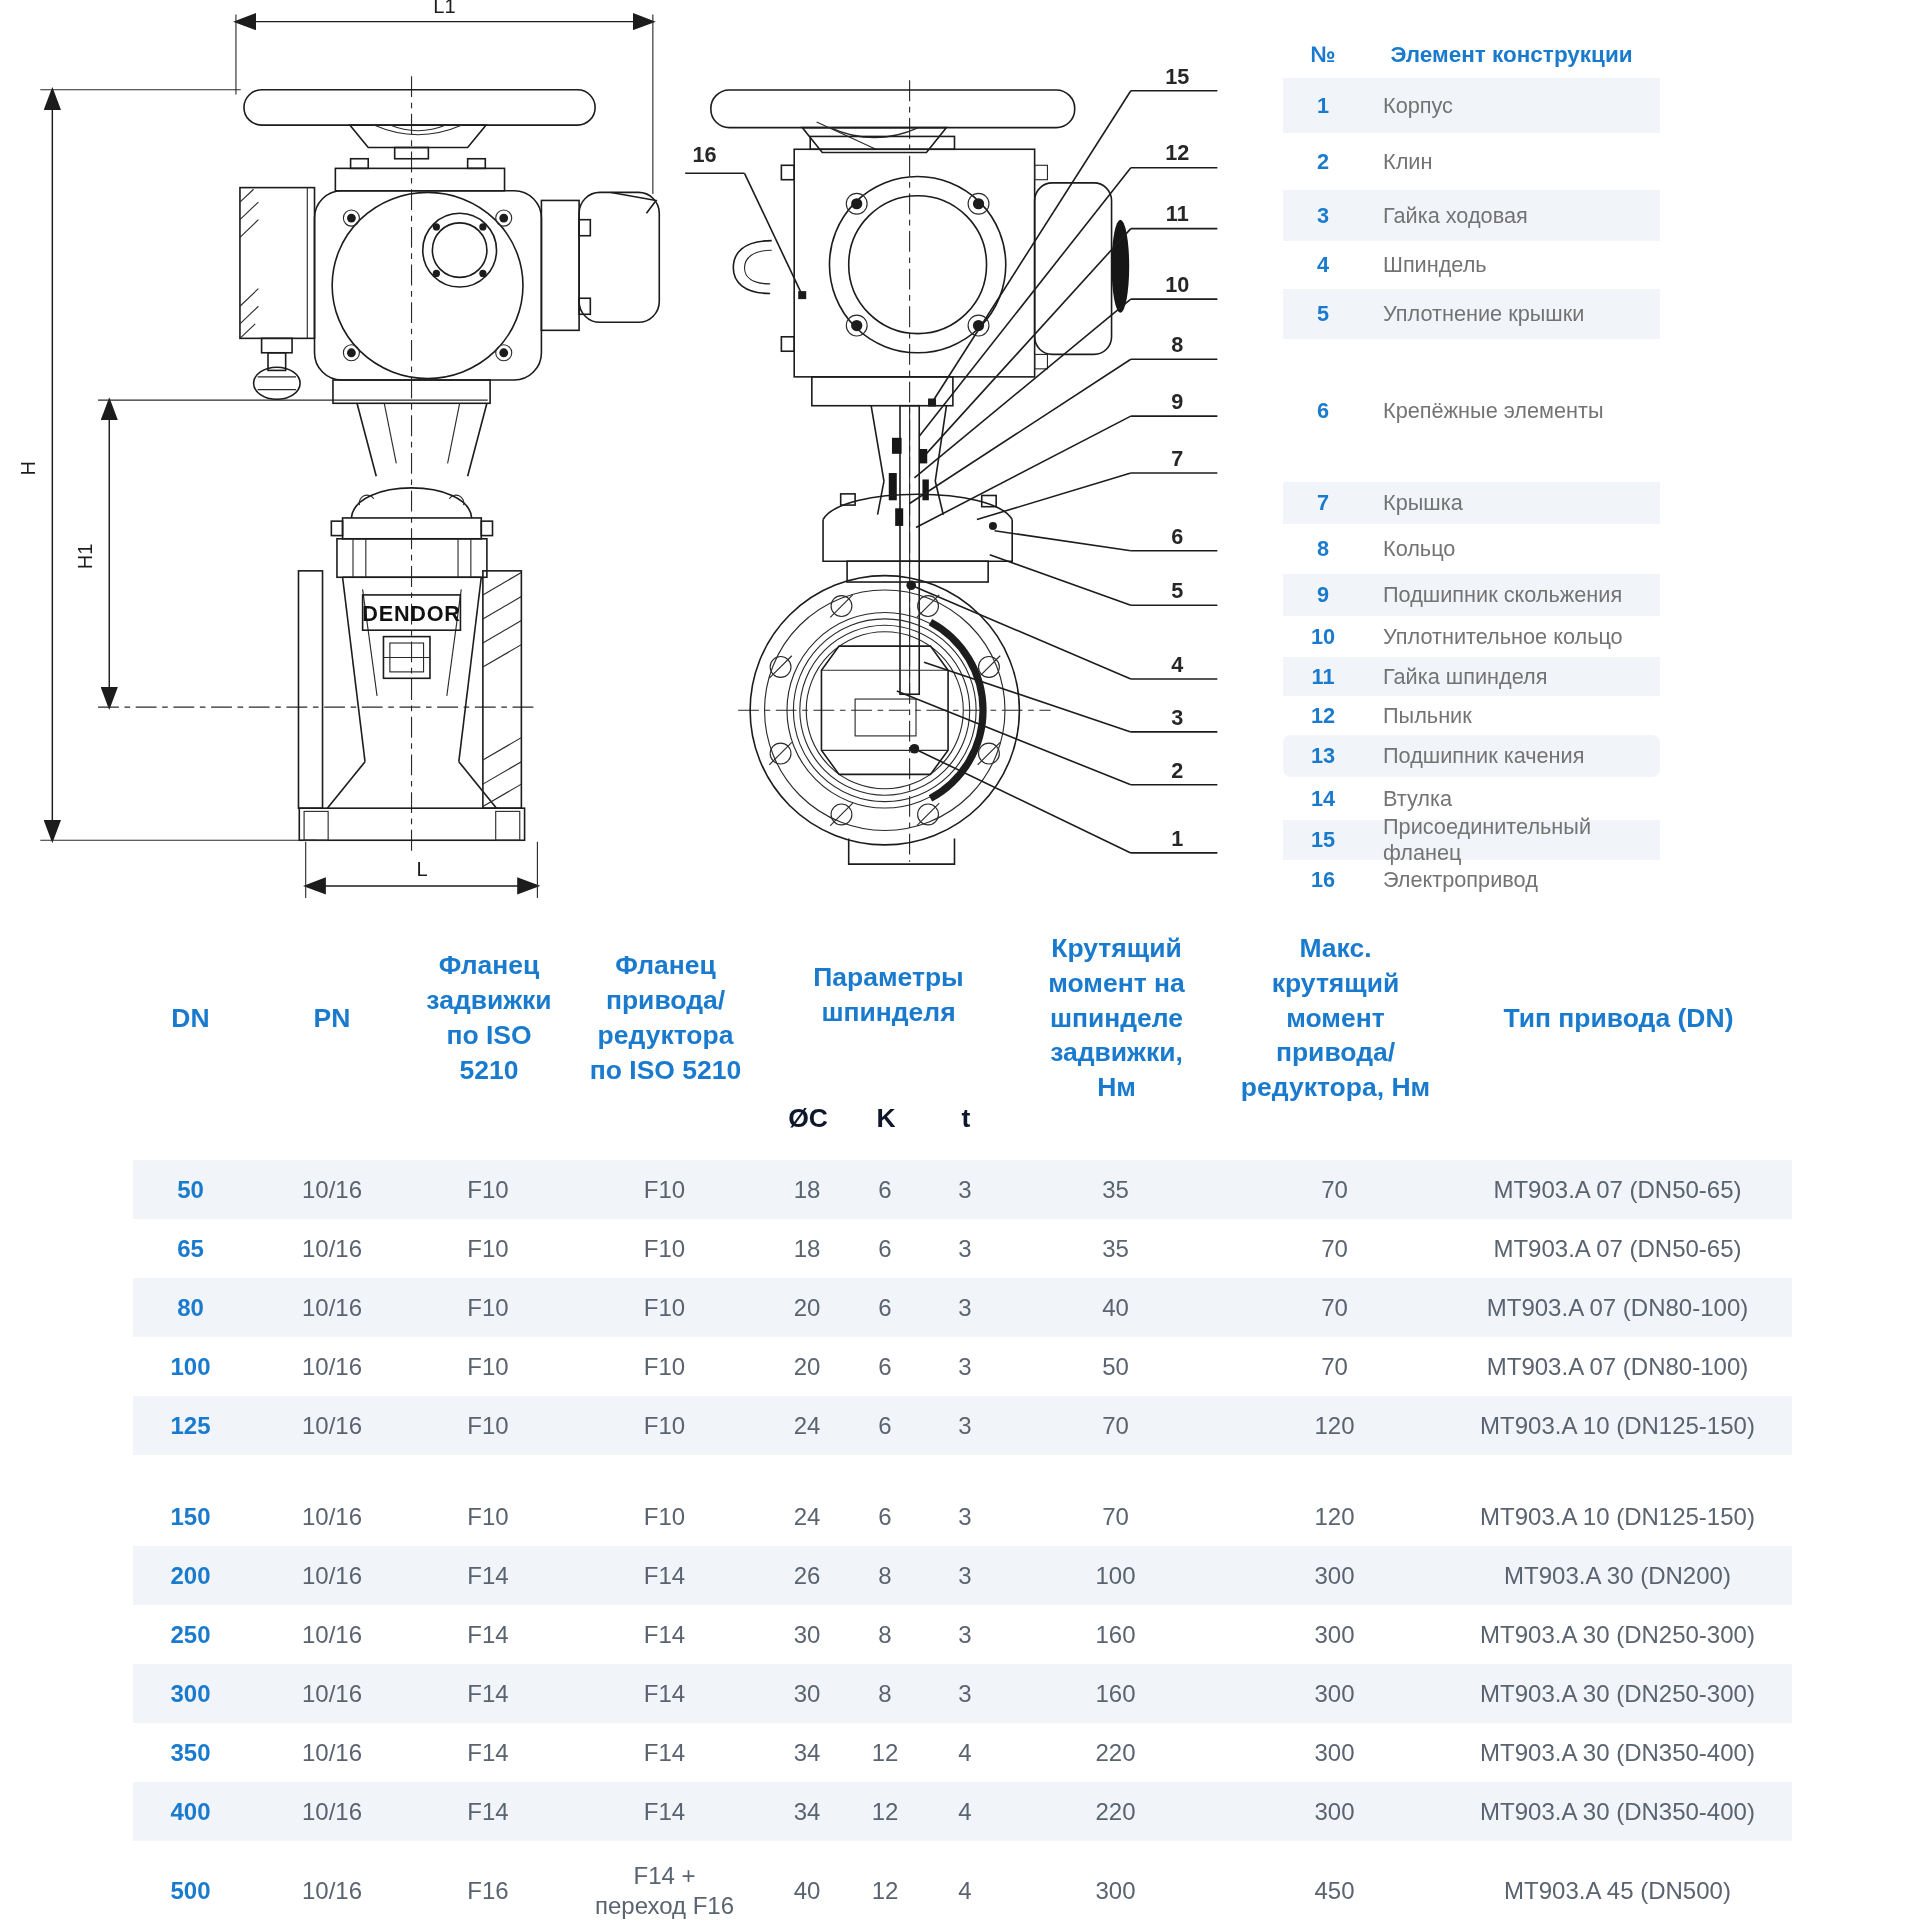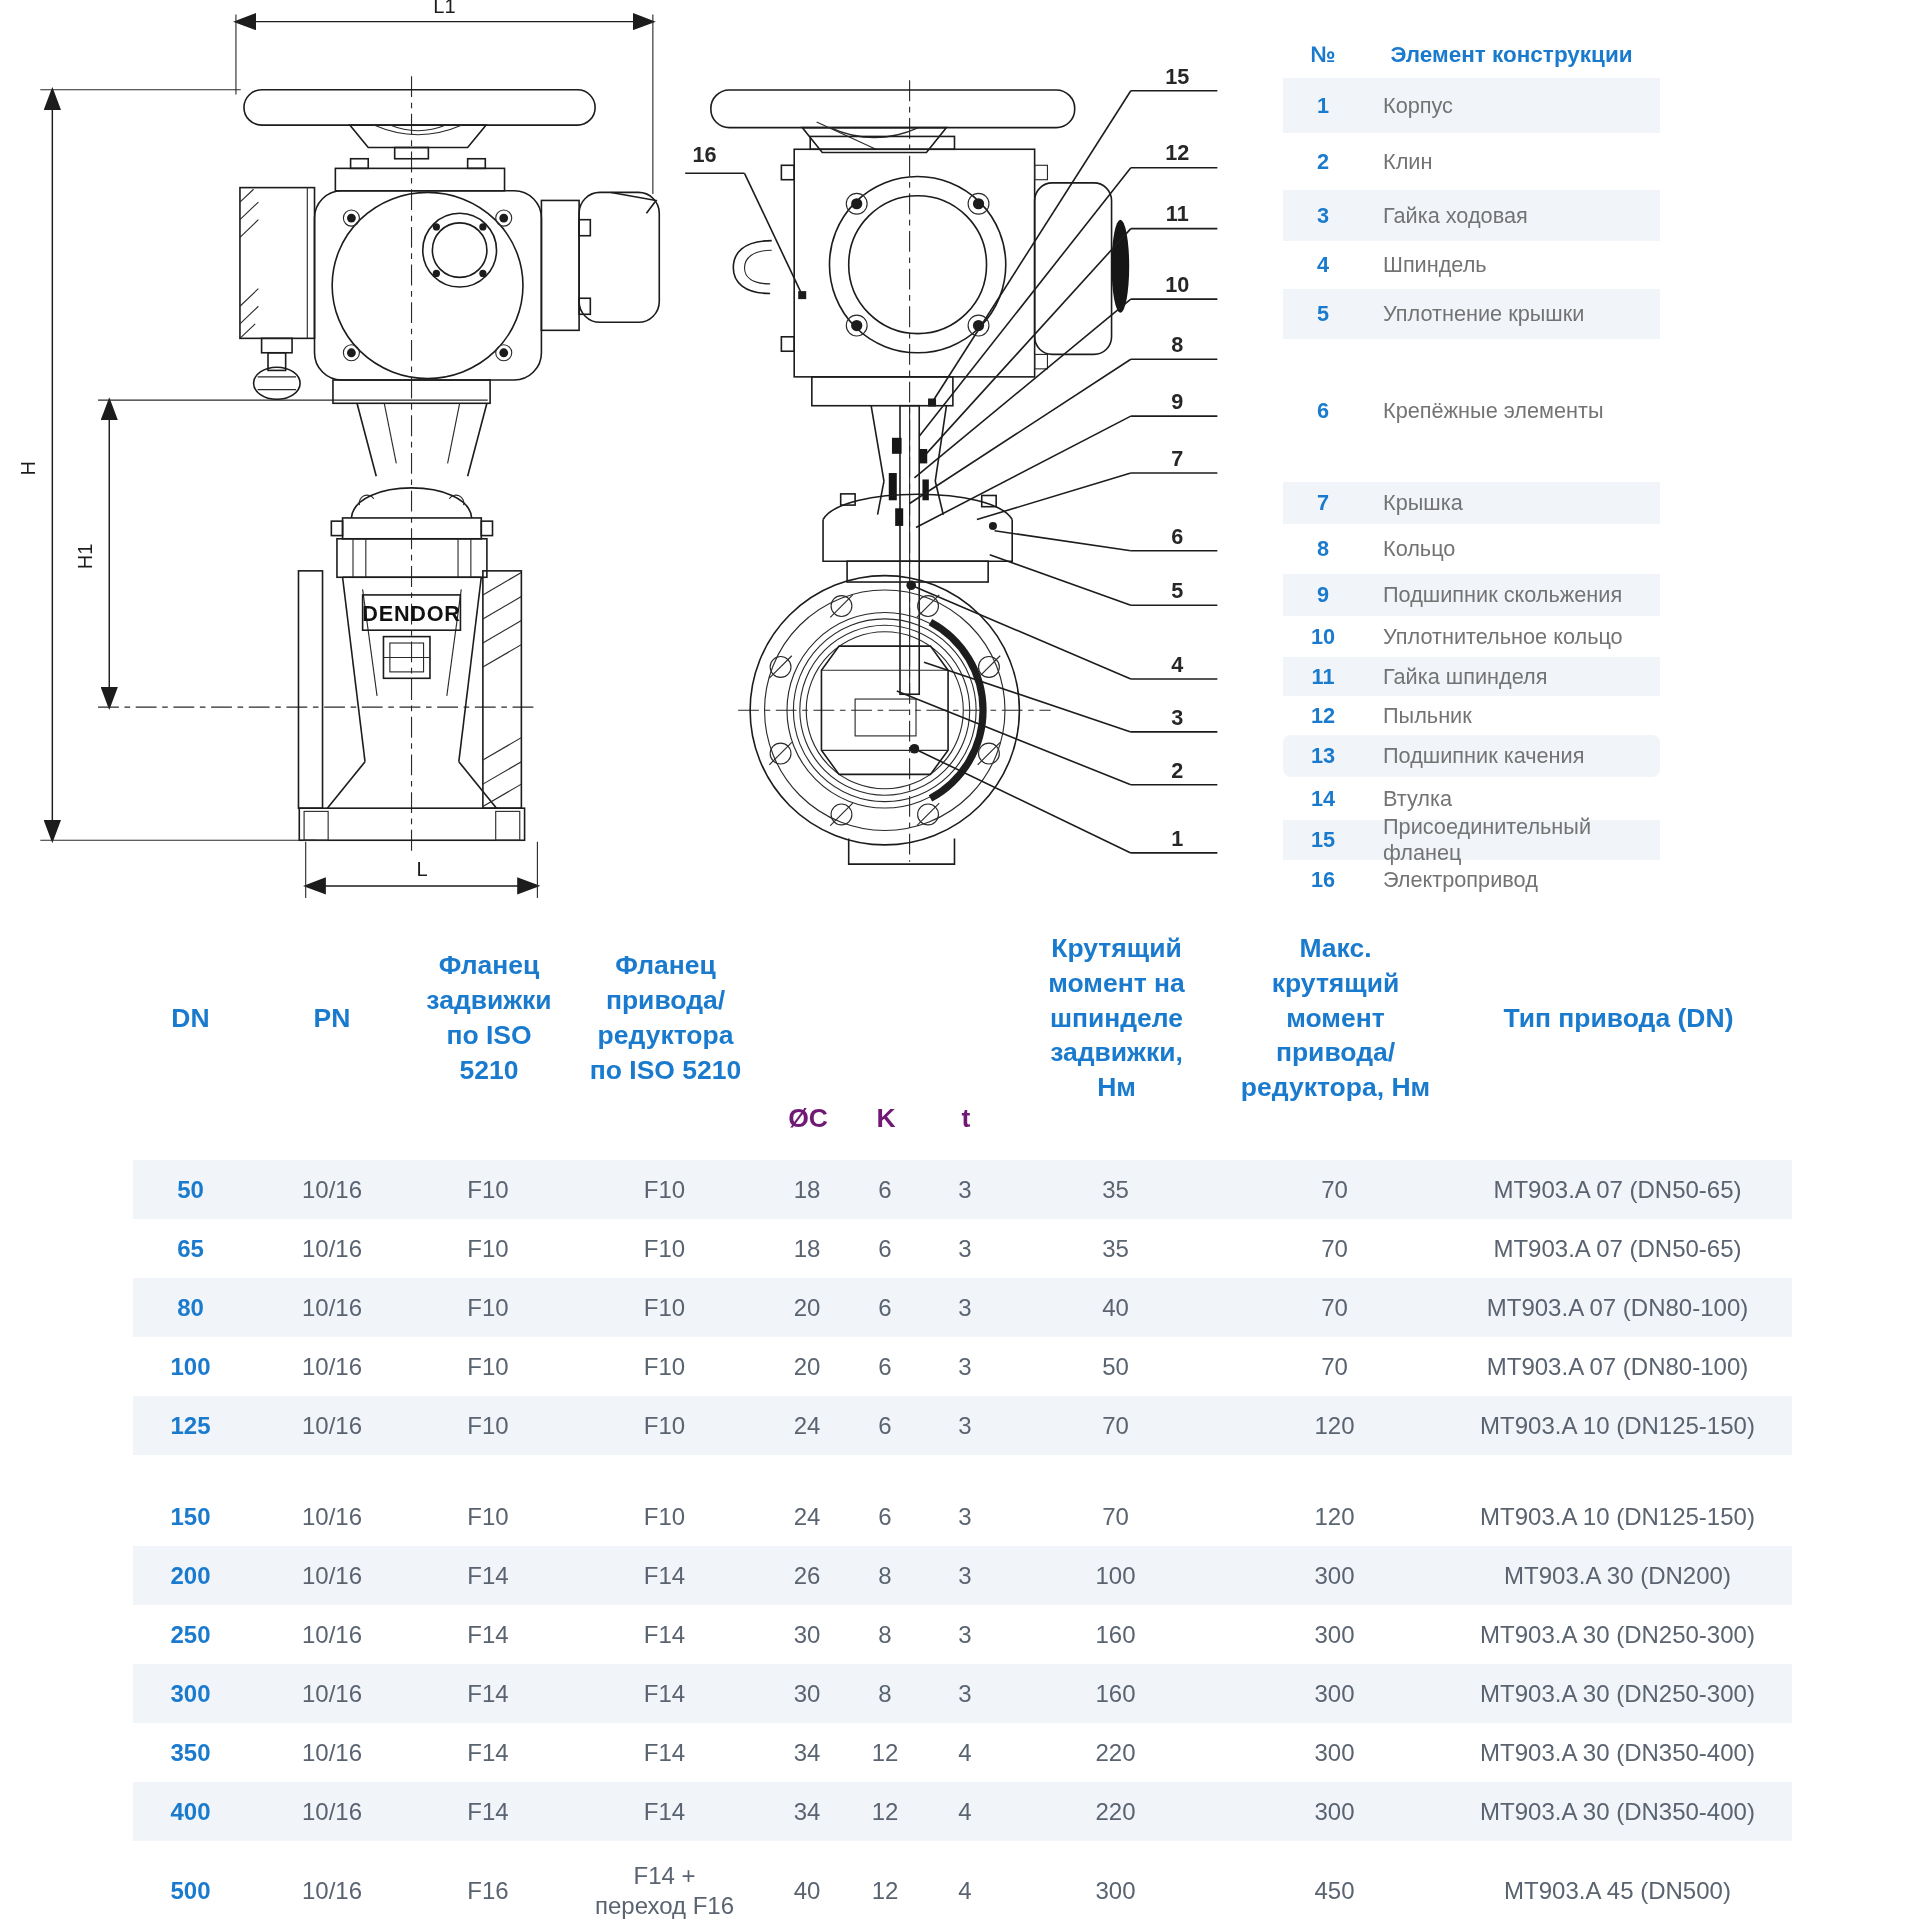--- a/index.html
+++ b/index.html
@@ -41,21 +41,21 @@
   .spec-head .hc-dn{left:0;width:115px;}
   .spec-head .hc-pn{left:115px;width:168px;}
   .spec-head .hc-fv{left:284px;width:144px;}
   .spec-head .hc-fd{left:428px;width:209px;}
   .spec-head .hc-sp{left:637px;width:237px;align-items:flex-start;padding-top:38px;height:154px;}
   .spec-head .hc-tq{left:873px;width:221px;}
   .spec-head .hc-mx{left:1094px;width:217px;}
   .spec-head .hc-ty{left:1311px;width:349px;}
   .spec-head .subrow{position:absolute;top:172px;height:48px;left:637px;width:237px;display:flex;}
   .spec-head .subrow div{display:flex;align-items:center;justify-content:center;
-      color:#701a75;font-weight:bold;font-size:26.5px;}
+      color:#0f172a;font-weight:bold;font-size:26.5px;}
   .spec-head .sub-c{width:76px;} .spec-head .sub-k{width:80px;} .spec-head .sub-t{width:80px;}
   .spec-row{align-items:center;}
   .spec-row.alt{background:#f1f4f9;}
   .spec-row div{display:flex;align-items:center;justify-content:center;text-align:center;
       color:#5a6370;font-size:24px;white-space:pre-line;line-height:1.25;}
   .spec-row .dn{color:#1a7bce;font-weight:bold;}
 </style>
 </head>
 <body>
 
@@ -468,20 +468,22 @@
     <div class="spec-head">
       <div class="hcell hc-pn">PN</div>
       <div class="hcell hc-dn">DN</div>
       <div class="hcell hc-fv">Фланец
 задвижки
 по ISO 5210</div>
       <div class="hcell hc-fd">Фланец
 привода/
 редуктора
 по ISO 5210</div>
+      <div class="hcell hc-sp">Параметры
+шпинделя</div>
       <div class="hcell hc-tq">Крутящий
 момент на
 шпинделе
 задвижки,
 Нм</div>
       <div class="hcell hc-mx">Макс.
 крутящий
 момент
 привода/
 редуктора, Нм</div>

